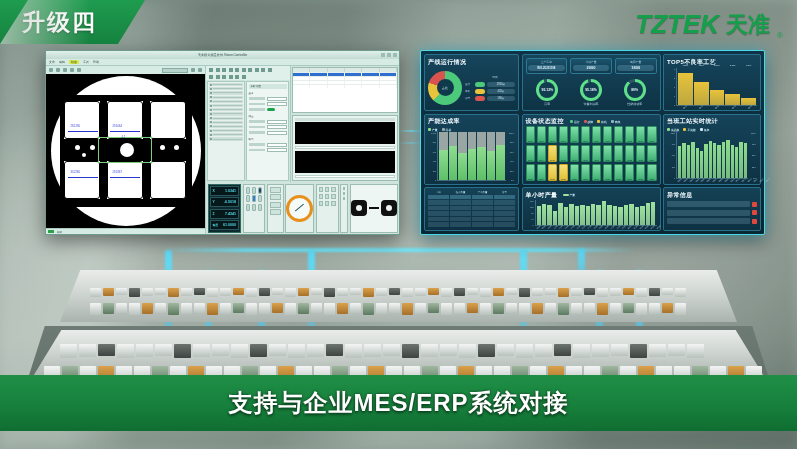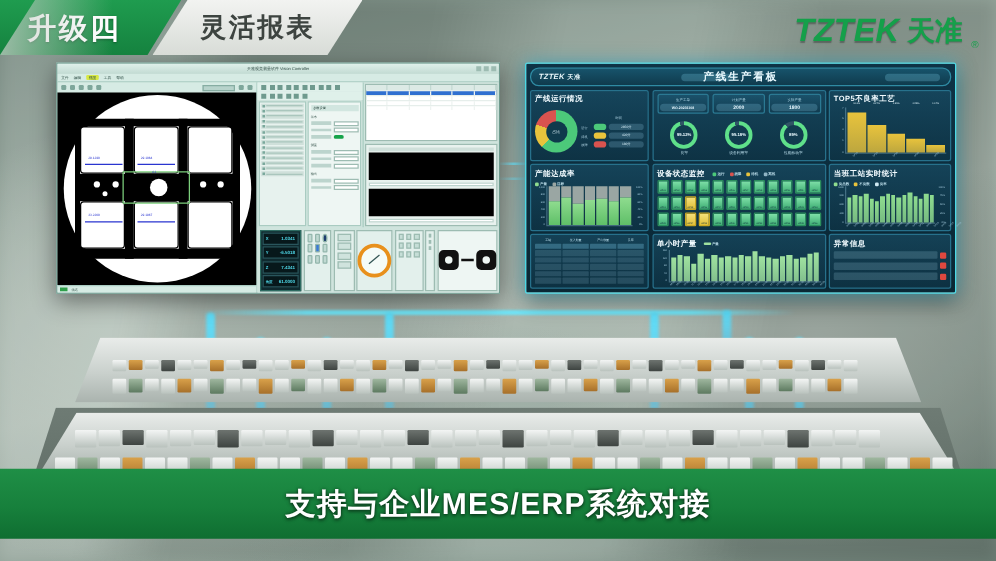--- a/index.html
+++ b/index.html
@@ -337,23 +337,20 @@
   }
 </style>
 </head>
 <body>
 
 <div id="bg"></div>
 
 <div id="header">
   <div class="ribbon" id="ribbon-green">
     <span class="txt">升级四</span>
-  </div>
-  <div class="ribbon" id="ribbon-gray">
-    <span class="txt">灵活报表</span>
   </div>
   <div id="ribbon-fade"></div>
 </div>
 
 <div id="brand">
   <span class="mark">TZTEK</span>
   <span class="cn">天准</span>
   <span class="reg">®</span>
 </div>
 
@@ -656,28 +653,20 @@
           <span class="gearbar"></span>
           <span class="gearshape"></span>
         </div>
       </div>
     </div>
   </div>
 </div>
 
 <div id="dash-window">
 
-  <div class="dash-header">
-    <span class="logo">
-      <span>TZTEK</span><span class="cn">天准</span>
-    </span>
-    <span class="chip l"></span>
-    <span class="title">产线生产看板</span>
-    <span class="chip r"></span>
-  </div>
 
   <div class="dash-grid">
 
     <div class="card">
       <h4>产线运行情况</h4>
       <div class="donut-wrap">
         <div class="donut">
           <span class="ctr">占比</span>
         </div>
         <div class="dleg">

